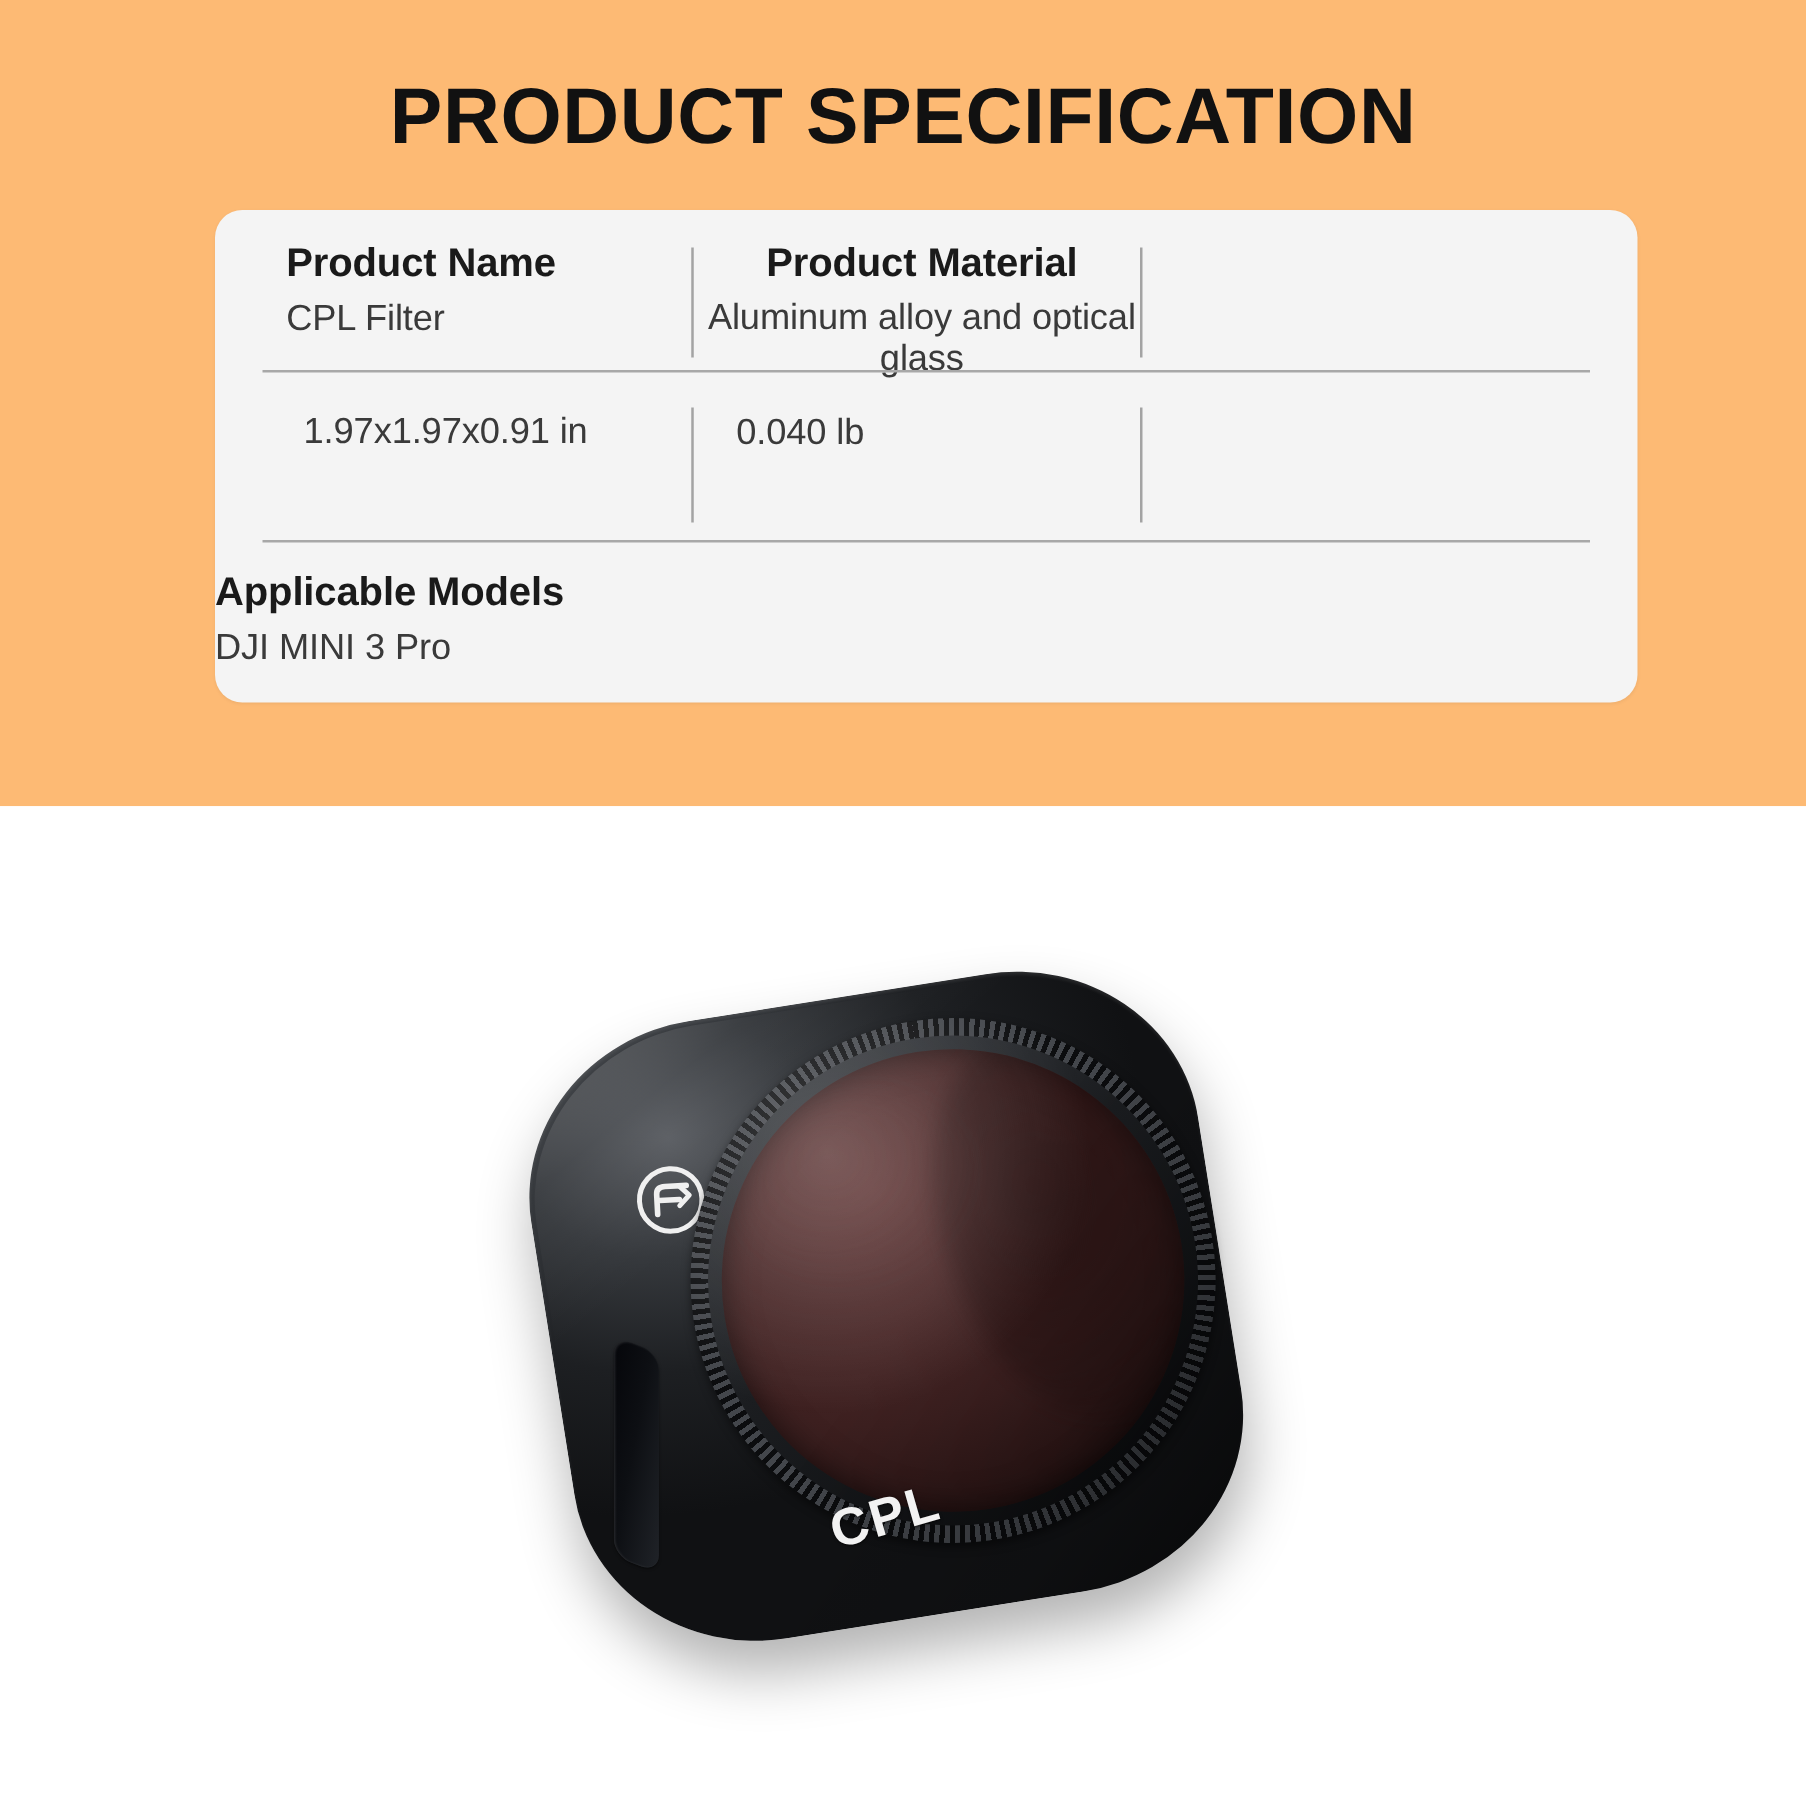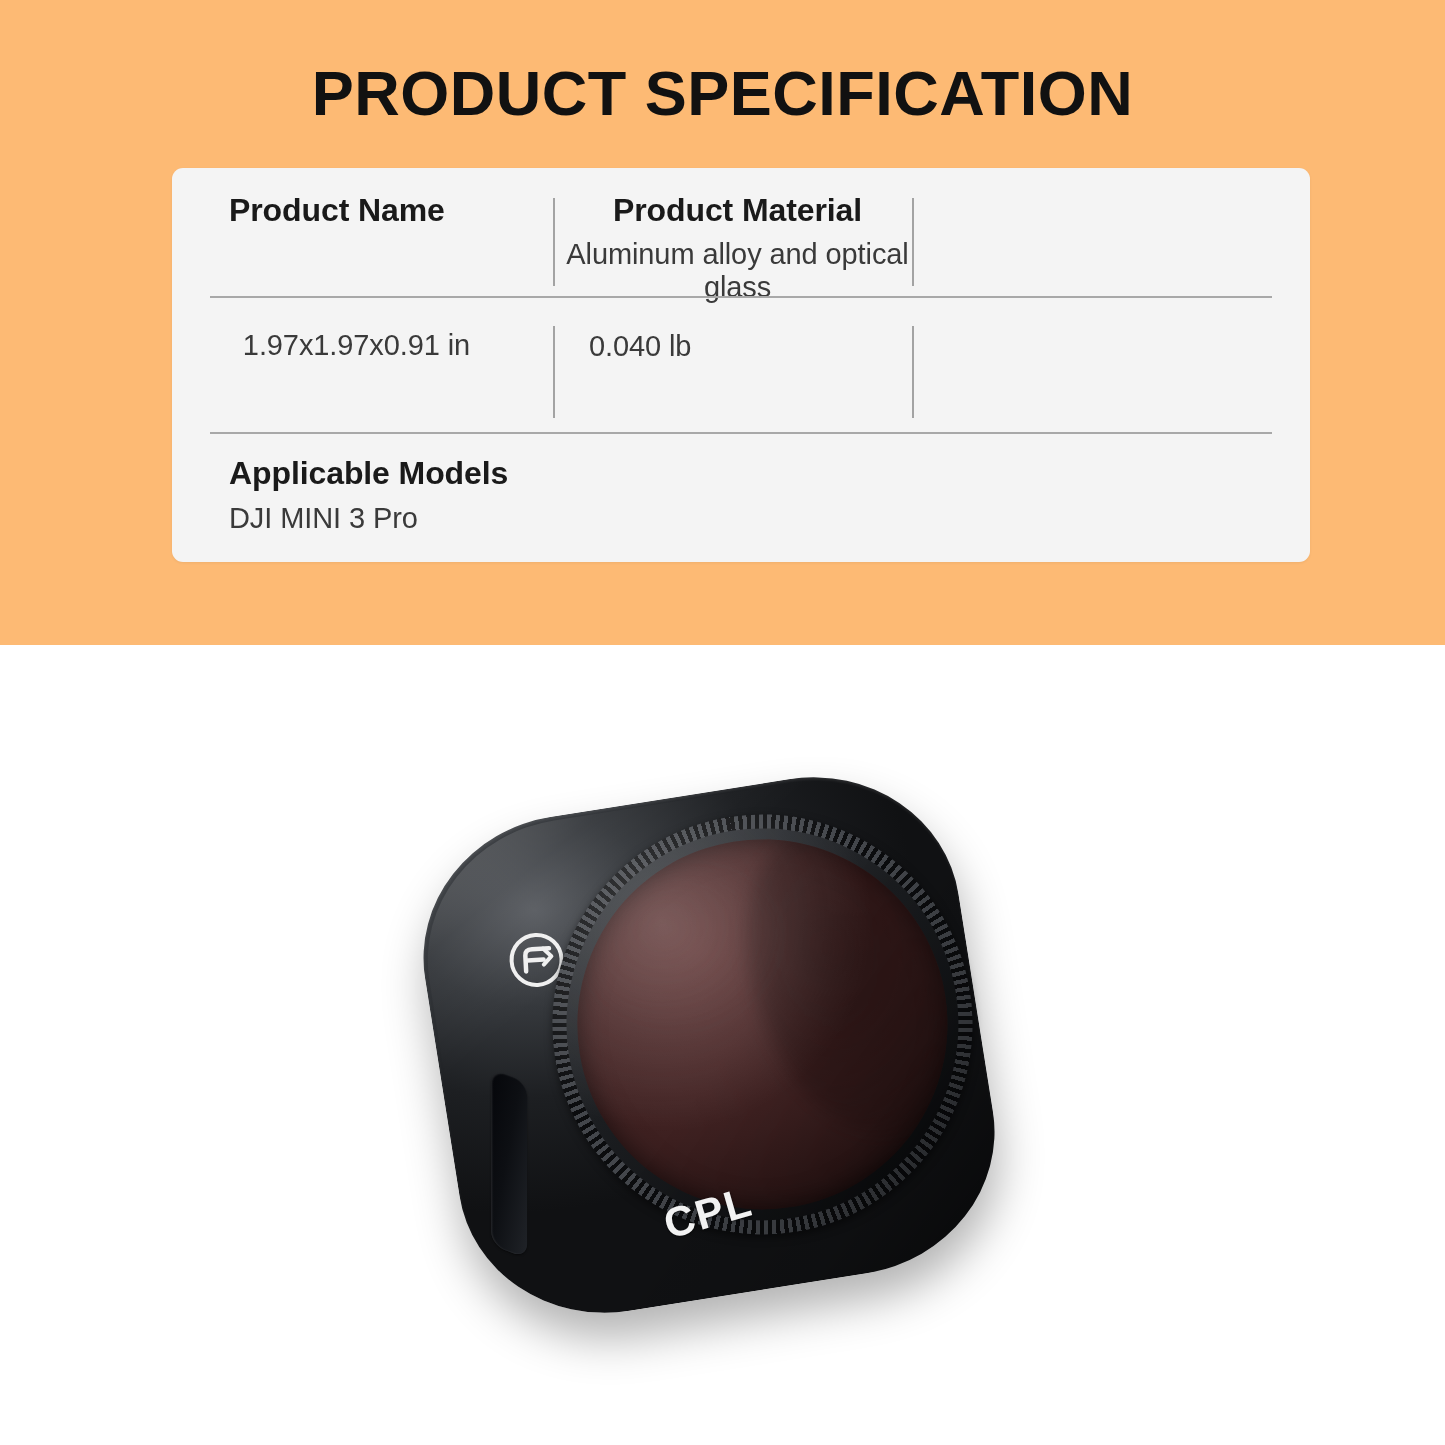--- a/index.html
+++ b/index.html
@@ -39,21 +39,21 @@
     white-space: nowrap;
   }
 
   .spec-card {
     position: absolute;
     left: 172px;
     top: 168px;
     width: 1138px;
     height: 394px;
     background: #f4f4f4;
-    border-radius: 11px;
+    border-radius: 22px;
     box-shadow: 0 1px 3px rgba(0,0,0,0.06);
     overflow: hidden;
   }
 
   .spec-row {
     position: absolute;
     left: 0;
     width: 1138px;
     display: flex;
   }
@@ -81,21 +81,21 @@
   .vrule-1b { left: 381px; top: 158px; height: 92px; }
   .vrule-2b { left: 740px; top: 158px; height: 92px; }
 
   .cell {
     box-sizing: border-box;
     padding-top: 24px;
   }
   .cell-a { width: 381px; padding-left: 57px; text-align: left; }
   .cell-b { width: 359px; text-align: center; padding-left: 10px; }
   .cell-c { width: 398px; padding-left: 58px; text-align: left; }
-  .cell-full { width: 1138px; padding-left: 57px; text-align: left; padding-top: 22px; }
+  .cell-full { width: 1138px; text-align: left; padding-top: 22px; }
 
   .cell-label {
     font-size: 32px;
     font-weight: 700;
     color: #1a1a1a;
     line-height: 1.18;
     letter-spacing: -0.1px;
   }
   .cell-value {
     font-size: 29px;
@@ -299,20 +299,21 @@
 
 <div class="spec-band">
 
   <div class="page-title">PRODUCT SPECIFICATION</div>
 
   <div class="spec-card">
 
     <div class="spec-row row-1">
       <div class="cell cell-a">
         <div class="cell-label">Product Name</div>
+        <div class="cell-value">CPL Filter</div>
       </div>
       <div class="cell cell-b">
         <div class="cell-label">Product Material</div>
         <div class="cell-value">Aluminum alloy and optical glass</div>
       </div>
     </div>
 
     <div class="spec-row row-2">
       <div class="cell cell-b">
         <div class="cell-value">1.97x1.97x0.91 in</div>

